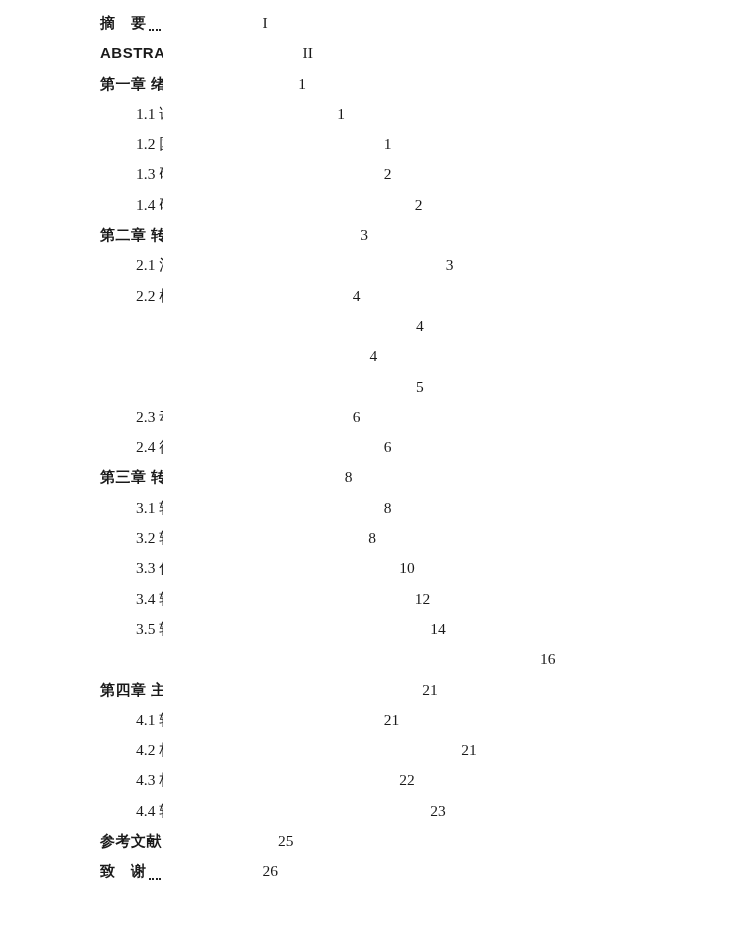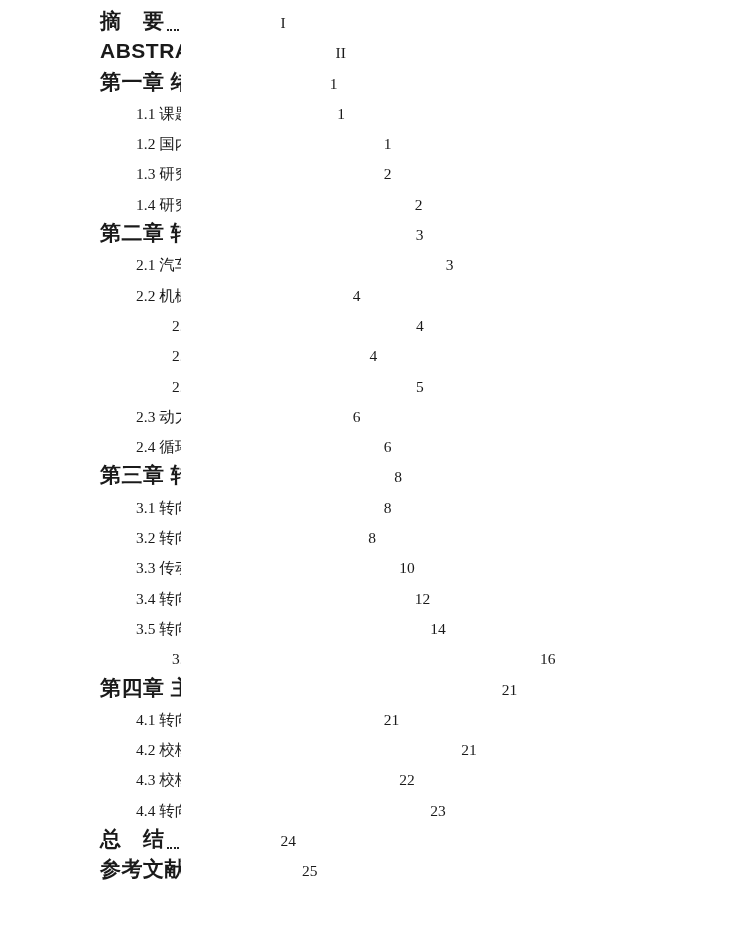--- a/index.html
+++ b/index.html
@@ -42,21 +42,21 @@
     flex: 0 0 auto;
     font-family: "Liberation Serif", serif;
     font-weight: 400;
     font-size: 15.5px;
     color: #1a1a1a;
   }
   
   .row.level-1 .label {
     font-family: "Liberation Sans", sans-serif;
     font-weight: 700;
-    font-size: 21px;
+    font-size: 15px;
     letter-spacing: 0.5px;
   }
   
   .row.level-2 .label {
     margin-left: 36px;
     font-weight: 400;
     font-size: 15.5px;
   }
   
   .row.level-3 .label {
@@ -226,26 +226,26 @@
     <span class="leader"></span>
     <span class="page">22</span>
   </div>
 
   <div class="row level-2">
     <span class="label">4.4 转向摇臂轴直径的确定</span>
     <span class="leader"></span>
     <span class="page">23</span>
   </div>
 
-  <div class="row level-1">
-    <span class="label">总　结</span>
-    <span class="leader"></span>
-    <span class="page">24</span>
-  </div>
 
   <div class="row level-1">
     <span class="label">参考文献</span>
     <span class="leader"></span>
     <span class="page">25</span>
   </div>
 
+  <div class="row level-1">
+    <span class="label">致　谢</span>
+    <span class="leader"></span>
+    <span class="page">26</span>
+  </div>
 </div>
 </div>
 
 </body></html>

